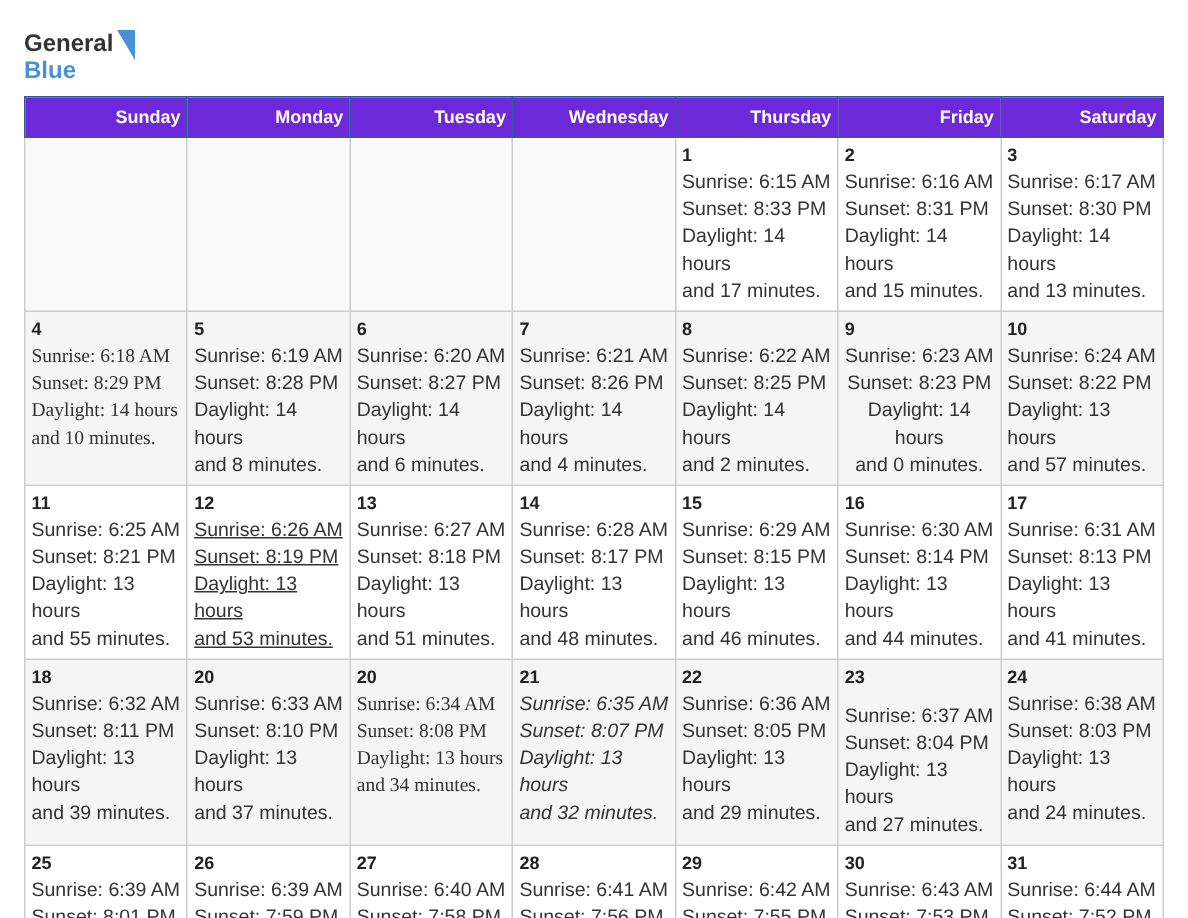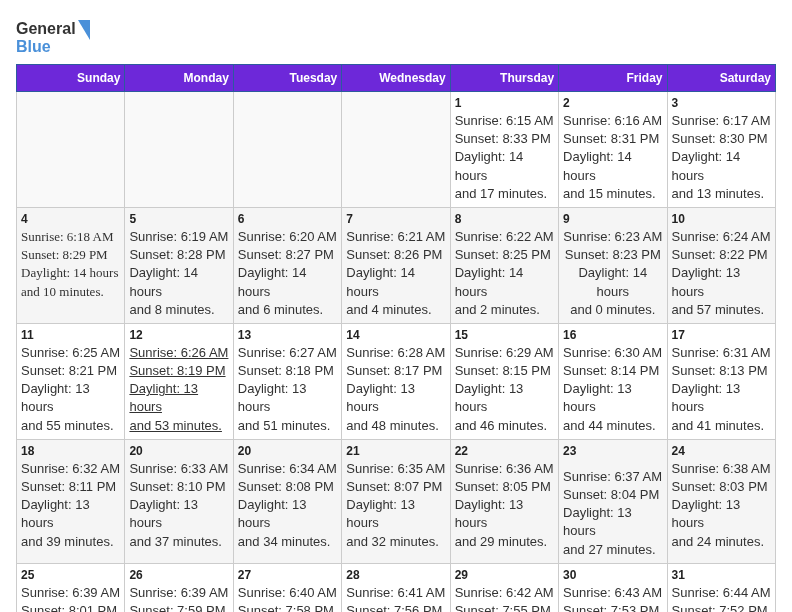--- a/index.html
+++ b/index.html
@@ -242,28 +242,28 @@
         </td>
         <td>
           <div class="day-number">20</div>
           <div class="day-info" style="white-space: pre-line;">Sunrise: 6:33 AM
 Sunset: 8:10 PM
 Daylight: 13 hours
 and 37 minutes.</div>
         </td>
         <td>
           <div class="day-number">20</div>
-          <div class="day-info" style="white-space: pre-line;">Sunrise: 6:34 AM
+          <div class="day-info" style="white-space: pre-line; font-family: Liberation Serif, serif;">Sunrise: 6:34 AM
 Sunset: 8:08 PM
 Daylight: 13 hours
 and 34 minutes.</div>
         </td>
         <td>
           <div class="day-number">21</div>
-          <div class="day-info" style="white-space: pre-line;">Sunrise: 6:35 AM
+          <div class="day-info" style="white-space: pre-line; font-style: italic;">Sunrise: 6:35 AM
 Sunset: 8:07 PM
 Daylight: 13 hours
 and 32 minutes.</div>
         </td>
         <td>
           <div class="day-number">22</div>
           <div class="day-info" style="white-space: pre-line;">Sunrise: 6:36 AM
 Sunset: 8:05 PM
 Daylight: 13 hours
 and 29 minutes.</div>

